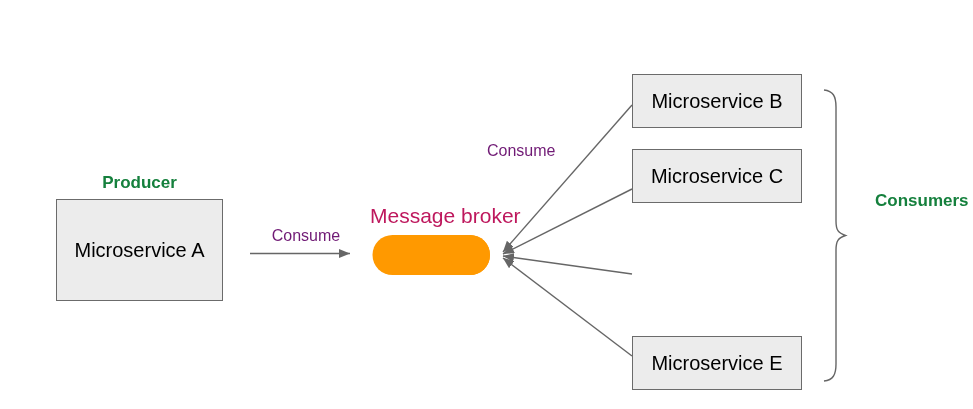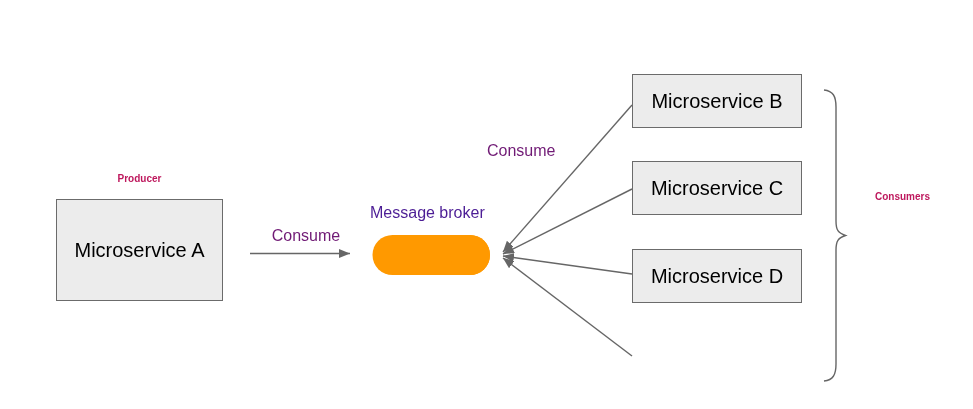--- a/index.html
+++ b/index.html
@@ -40,28 +40,28 @@
     width: 167px;
     height: 102px;
   }
   .consumer-box {
     left: 632px;
     width: 170px;
     height: 54px;
     justify-content: center;
   }
   .c0 { top: 74px; }
-  .c1 { top: 161px; }
+  .c1 { top: 149px; }
   .c2 { top: 249px; }
   .c3 { top: 336px; }
   .caption {
     position: absolute;
     font-weight: bold;
-    font-size: 10px;
-    color: #be185d;
+    font-size: 17px;
+    color: #15803d;
     white-space: nowrap;
   }
   .producer-caption {
     left: 56px;
     top: 173px;
     width: 167px;
     text-align: center;
   }
   .consumers-caption {
     left: 875px;
@@ -80,22 +80,22 @@
     text-align: center;
   }
   .consume-label {
     left: 487px;
     top: 142px;
   }
   .broker-label {
     position: absolute;
     left: 370px;
     top: 204px;
-    font-size: 16px;
-    color: #4c1d95;
+    font-size: 21px;
+    color: #be185d;
     white-space: nowrap;
   }
 </style>
 </head>
 <body>
 
 <div class="canvas">
 
   <svg class="svg-layer" viewBox="0 0 973 409">
     <defs>
@@ -136,19 +136,19 @@
   <div class="broker-label">Message broker</div>
 
   <div class="edge-label consume-label">Consume</div>
 
   <div class="node consumer-box c0">
     <span>Microservice B</span>
   </div>
   <div class="node consumer-box c1">
     <span>Microservice C</span>
   </div>
-  <div class="node consumer-box c2">
-    <span>Microservice D</span>
+  <div class="node consumer-box c3">
+    <span>Microservice E</span>
   </div>
 
   <div class="caption consumers-caption">Consumers</div>
 
 </div>
 
 </body></html>

